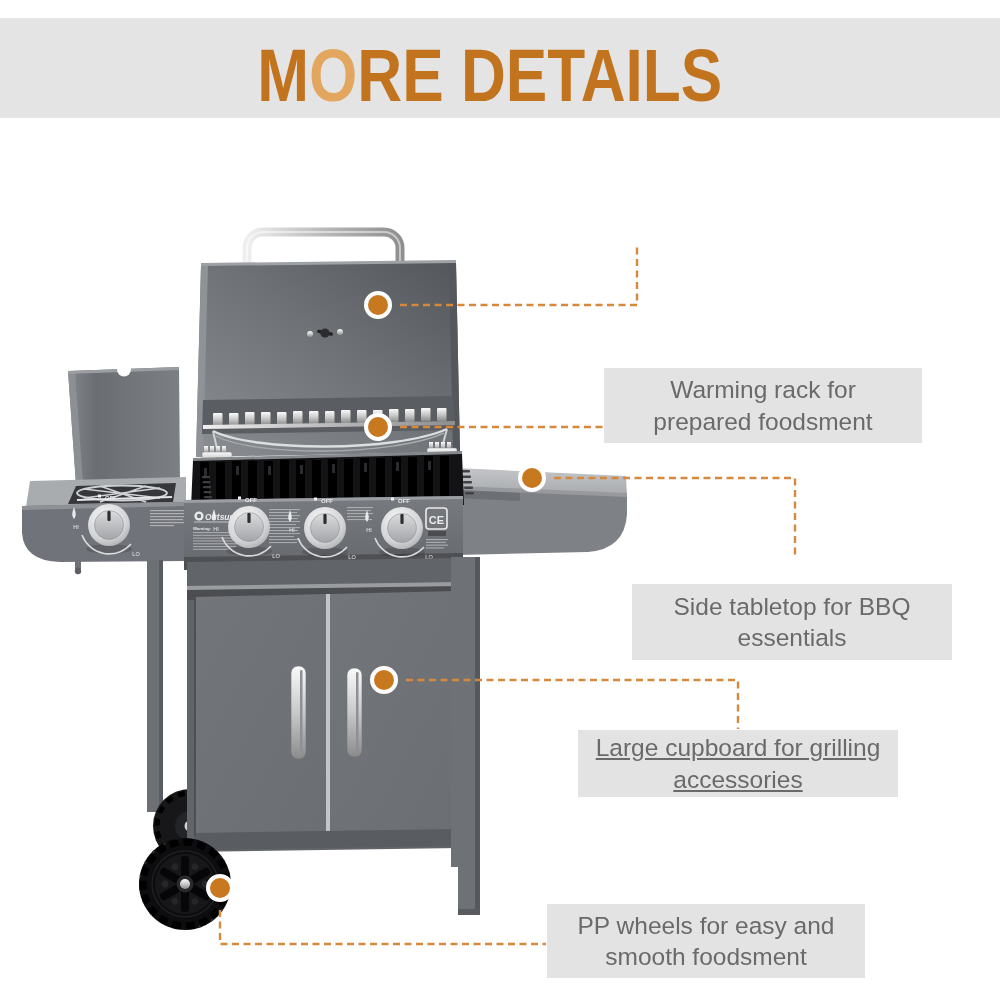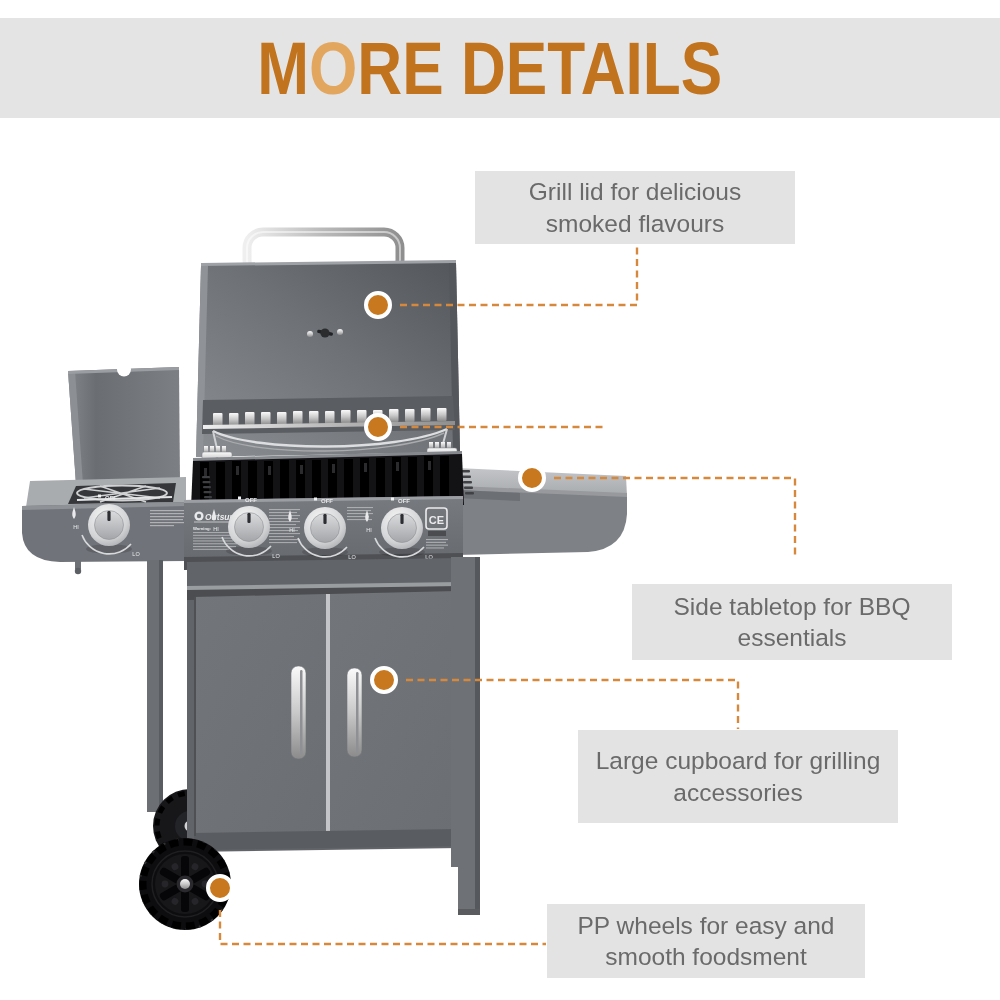--- a/index.html
+++ b/index.html
@@ -2,34 +2,34 @@
 <html><head>
 <meta charset="utf-8">
 <style>
   html,body{margin:0;padding:0;background:#fff;}
   body{width:1000px;height:1000px;position:relative;overflow:hidden;
        font-family:"Liberation Sans",sans-serif;}
   .stage{position:absolute;inset:0;}
 
   
   .header-band{position:absolute;left:0;top:18px;width:1000px;height:100px;
-    background:#e4e4e4;display:flex;align-items:center;justify-content:center;}
+    background:#e4e4e4;display:flex;align-items:flex-end;justify-content:center;}
   .page-title{font-weight:bold;font-size:74px;letter-spacing:0px;color:#c2731e;
     transform:scaleX(.84) translateX(-12px);white-space:nowrap;
     font-family:"Liberation Sans",sans-serif;}
   .page-title .o{color:#e3a65e;}
 
   
   .callout{position:absolute;background:#e3e3e3;color:#6a6a6a;
     display:flex;align-items:center;justify-content:center;text-align:center;
     font-size:24.5px;line-height:1.28;padding:0 14px;box-sizing:border-box;z-index:3;}
   .co-1{left:475px;top:171px;width:320px;height:73px;}
   .co-2{left:604px;top:368px;width:318px;height:75px;}
   .co-3{left:632px;top:557px;width:320px;height:76px;margin-top:27px;}
-  .co-4{left:578px;top:730px;width:320px;height:93px;}
+  .co-4{left:578px;top:730px;width:320px;height:67px;text-decoration:underline;}
   .co-5{left:547px;top:904px;width:318px;height:74px;}
 
   svg{position:absolute;left:0;top:0;z-index:2;}
   svg text{font-family:"Liberation Sans",sans-serif;}
   .tiny{fill:#e9eaec;}
 </style>
 </head>
 <body>
 
 <div class="stage">
@@ -407,18 +407,18 @@
     </g>
     <g fill="#c8781e" stroke="#ffffff" stroke-width="4">
       <circle cx="378" cy="305" r="12"></circle>
       <circle cx="378" cy="427" r="12"></circle>
       <circle cx="532" cy="478" r="12"></circle>
       <circle cx="384" cy="680" r="12"></circle>
       <circle cx="220" cy="888" r="12"></circle>
     </g>
   </svg>
 
-  <div class="callout co-1">Grill lid for delicious smoked flavours</div>
+  <div class="callout co-2">Warming rack for prepared foodsment</div>
   <div class="callout co-3">Side tabletop for BBQ essentials</div>
   <div class="callout co-4">Large cupboard for grilling accessories</div>
   <div class="callout co-5">PP wheels for easy and smooth foodsment</div>
 
 </div>
 
 </body></html>

